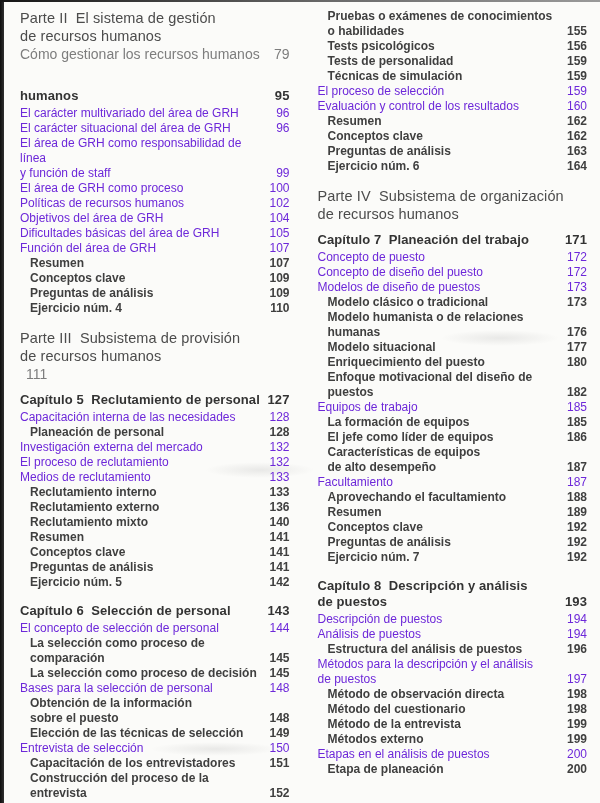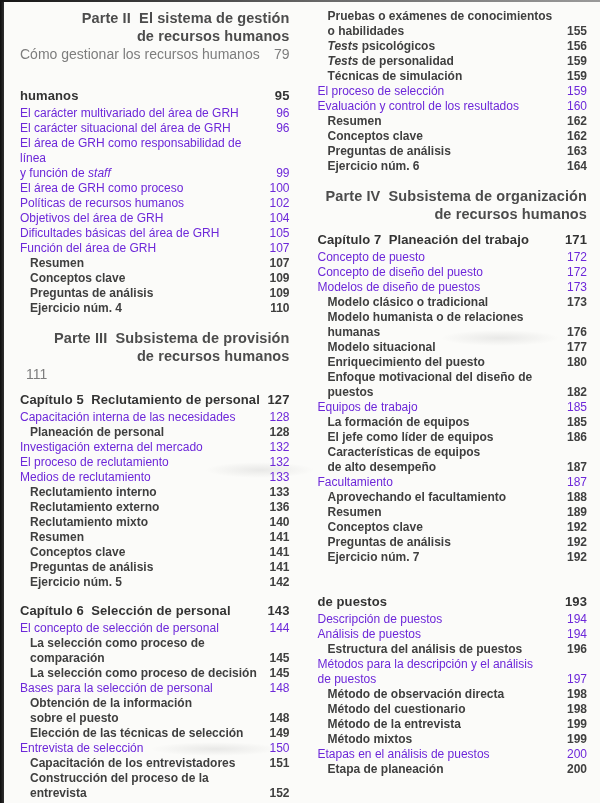--- a/index.html
+++ b/index.html
@@ -32,29 +32,29 @@
   .col { flex:1; min-width:0; }
 
   .row { display:flex; align-items:flex-end; }
   .row .t { flex:1; }
   .row .p { margin-left:6px; white-space:nowrap; }
 
   .block.part { margin:13px 0 9px; }
   .col > .block:first-child { margin-top:0; }
   .block.chapter, .block.entries { margin-bottom:13px; }
 
-  .part-title   { font-size:14.5px; font-weight:bold; color:#4c4c4c; line-height:18px; letter-spacing:0.1px;text-align:right; }
+  .part-title   { font-size:14.5px; font-weight:normal; color:#4c4c4c; line-height:18px; letter-spacing:0.1px; }
   .part-sub     { font-size:14px;   color:#7d7d7d; line-height:18px; }
   .chapter-title{ font-size:13px;   font-weight:bold; color:#333333; line-height:16px; margin-bottom:2px; letter-spacing:0.1px; }
 
   .entry { font-size:12px; line-height:15px; }
   .entry.lv1 { color:#6d28d9; font-weight:normal; }
   .entry.lv2 { color:#3f3f3f; font-weight:bold; }
   .entry.lv2 .t { padding-left:10px; }
-  .it { font-style:italic; }
+  .it { }
 </style>
 </head>
 <body>
 
 <div class="scan-edge-left"></div>
 <div class="scan-edge-top"></div>
 
 <div class="smudge" style="left:205px;top:462px;width:110px;height:16px;"></div>
 <div class="smudge" style="left:150px;top:742px;width:130px;height:14px;"></div>
 <div class="smudge" style="left:440px;top:330px;width:120px;height:16px;"></div>
@@ -354,21 +354,21 @@
           <div class="t"><span>Preguntas de análisis</span></div>
           <span class="p">192</span>
         </div>
         <div class="row entry lv2">
           <div class="t"><span>Ejercicio núm. 7</span></div>
           <span class="p">192</span>
         </div>
       </section>
       <section class="block chapter">
         <div class="row chapter-title">
-          <div class="t"><br><span>de puestos</span></div>
+          <div class="t"><span>Capítulo 8&nbsp; Descripción y análisis</span><br><span>de puestos</span></div>
           <span class="p">193</span>
         </div>
         <div class="row entry lv1">
           <div class="t"><span>Descripción de puestos</span></div>
           <span class="p">194</span>
         </div>
         <div class="row entry lv1">
           <div class="t"><span>Análisis de puestos</span></div>
           <span class="p">194</span>
         </div>
@@ -386,21 +386,21 @@
         </div>
         <div class="row entry lv2">
           <div class="t"><span>Método del cuestionario</span></div>
           <span class="p">198</span>
         </div>
         <div class="row entry lv2">
           <div class="t"><span>Método de la entrevista</span></div>
           <span class="p">199</span>
         </div>
         <div class="row entry lv2">
-          <div class="t"><span>Método mixtos</span></div>
+          <div class="t"><span>Métodos externo</span></div>
           <span class="p">199</span>
         </div>
         <div class="row entry lv1">
           <div class="t"><span>Etapas en el análisis de puestos</span></div>
           <span class="p">200</span>
         </div>
         <div class="row entry lv2">
           <div class="t"><span>Etapa de planeación</span></div>
           <span class="p">200</span>
         </div>

